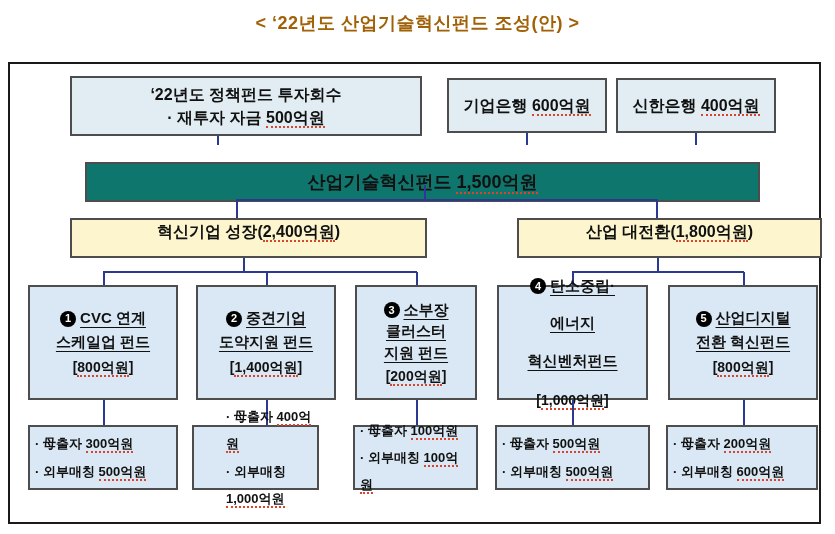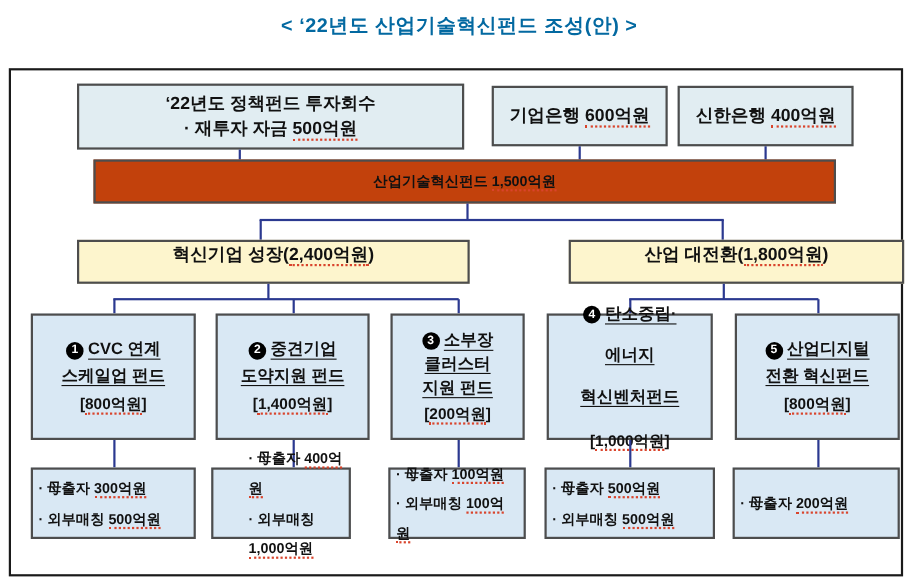--- a/index.html
+++ b/index.html
@@ -3,33 +3,33 @@
 <meta charset="utf-8">
 <style>
   html,body{margin:0;padding:0;background:#ffffff;}
   .page{
     position:relative;width:835px;height:534px;background:#ffffff;
     font-family:"Liberation Sans","DejaVu Sans",sans-serif;
     font-weight:bold;color:#111111;overflow:hidden;
   }
   .title{
     position:absolute;left:0;top:11px;width:835px;text-align:center;
-    font-size:18px;letter-spacing:0.5px;color:#0369a1;
+    font-size:18px;letter-spacing:0.5px;color:#a16207;
   }
   .frame{
     position:absolute;left:8px;top:62px;width:813px;height:462px;
     border:2px solid #1a1a1a;background:#ffffff;box-sizing:border-box;
   }
   .box{
     position:absolute;box-sizing:border-box;border:2px solid #4d4d4d;
     display:flex;flex-direction:column;align-items:center;justify-content:center;
     text-align:center;line-height:1.45;
   }
   .src{background:#e1edf2;font-size:16px;}
-  .total{background:#c2410c;font-size:13px;}
+  .total{background:#0f766e;font-size:18px;margin-top:17px;}
   .branch{background:#fdf5cd;font-size:16px;flex-direction:row;align-items:baseline;margin-left:12px;}
   .branch .amt-small{font-size:16px;text-align:right;}
   .fund{background:#d9e8f4;font-size:15px;line-height:1.6;}
   .fund .t{text-decoration:underline;text-underline-offset:4px;}
   .fund .amount{font-size:14px;margin-top:2px;}
   .detail{background:#d9e8f4;font-size:13px;align-items:flex-start;justify-content:center;
     text-align:left;padding:4px 5px;line-height:2.1;}
   .badge{
     display:inline-flex;width:16px;height:16px;border-radius:50%;background:#000;color:#fff;
     font-size:11px;align-items:center;justify-content:center;margin-right:4px;
@@ -137,15 +137,16 @@
   <div class="box detail" style="left:353px;top:425px;width:125px;height:65px;">
     <div>· 母출자 <span class="wv">100억원</span></div>
     <div>· 외부매칭 <span class="wv">100억원</span></div>
   </div>
   <div class="box detail" style="left:495px;top:425px;width:155px;height:65px;">
     <div>· 母출자 <span class="wv">500억원</span></div>
     <div>· 외부매칭 <span class="wv">500억원</span></div>
   </div>
   <div class="box detail" style="left:666px;top:425px;width:152px;height:65px;">
     <div>· 母출자 <span class="wv">200억원</span></div>
+    <div>· 외부매칭 <span class="wv">600억원</span></div>
   </div>
 
 </div>
 
 </body></html>

